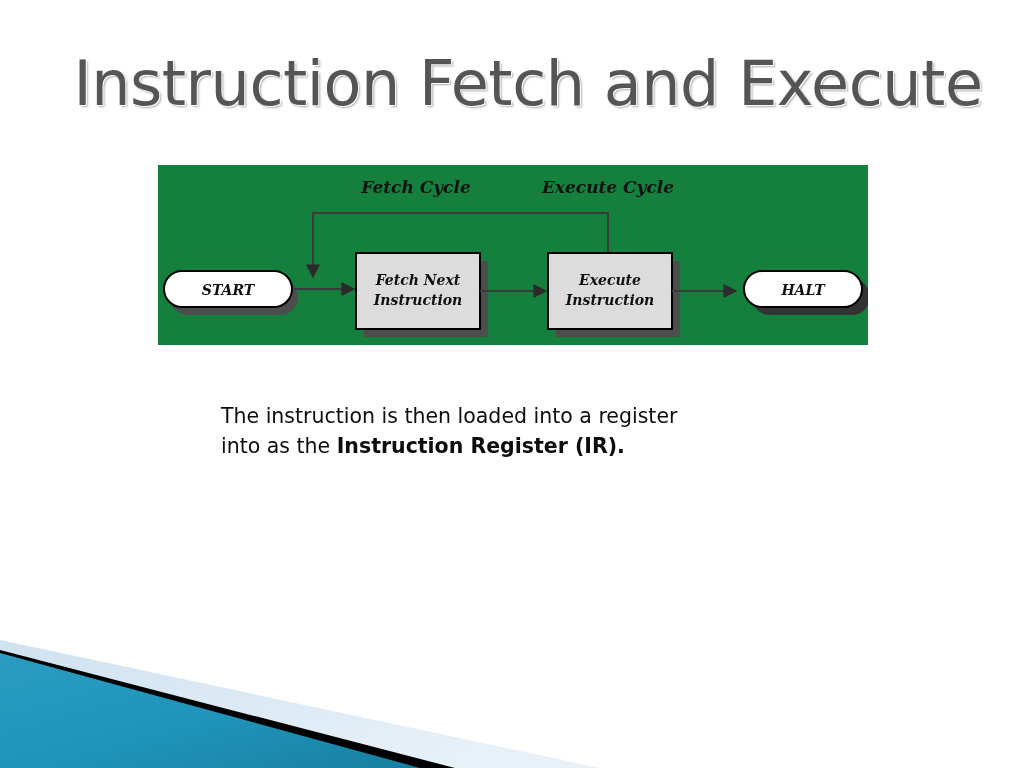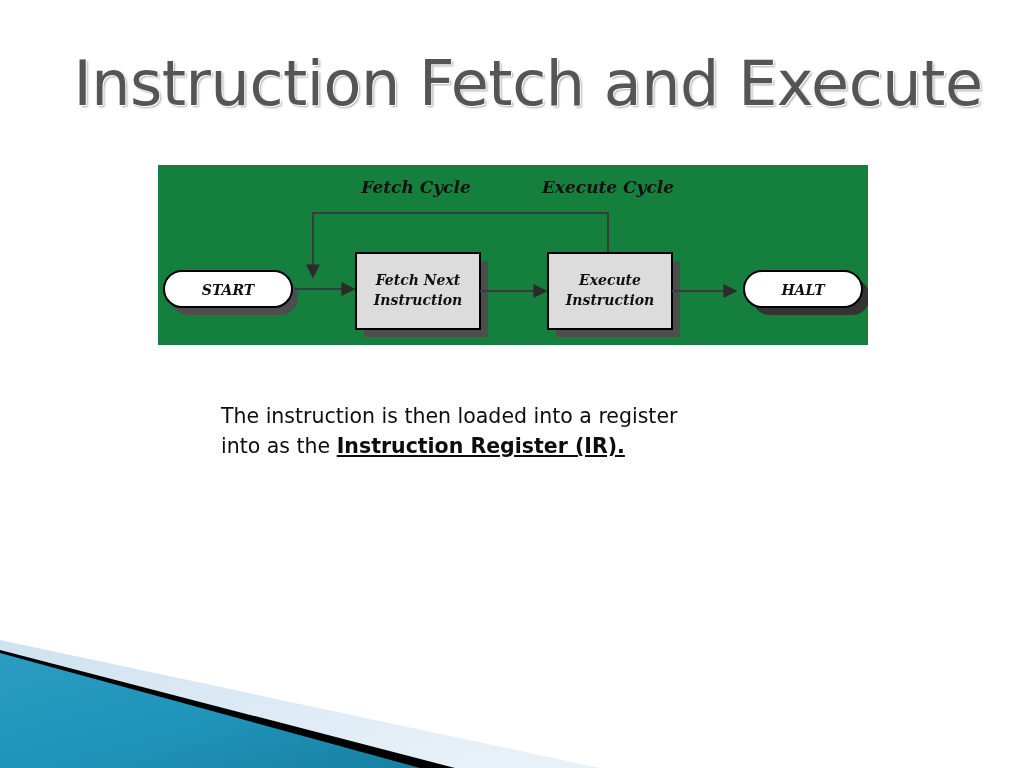--- a/index.html
+++ b/index.html
@@ -54,21 +54,21 @@
     position: absolute;
     left: 206px;
     top: 401px;
     width: 620px;
     font-family: "DejaVu Sans", sans-serif;
     font-size: 20.5px;
     line-height: 30px;
     color: #0d0d0d;
     margin-left: 15px;
   }
-  #body-text b { font-weight: 700; text-decoration: underline; }
+  #body-text b { font-weight: 700; }
 
   
   #corner-decoration {
     position: absolute;
     left: 0;
     bottom: 0;
     width: 640px;
     height: 140px;
     pointer-events: none;
   }

